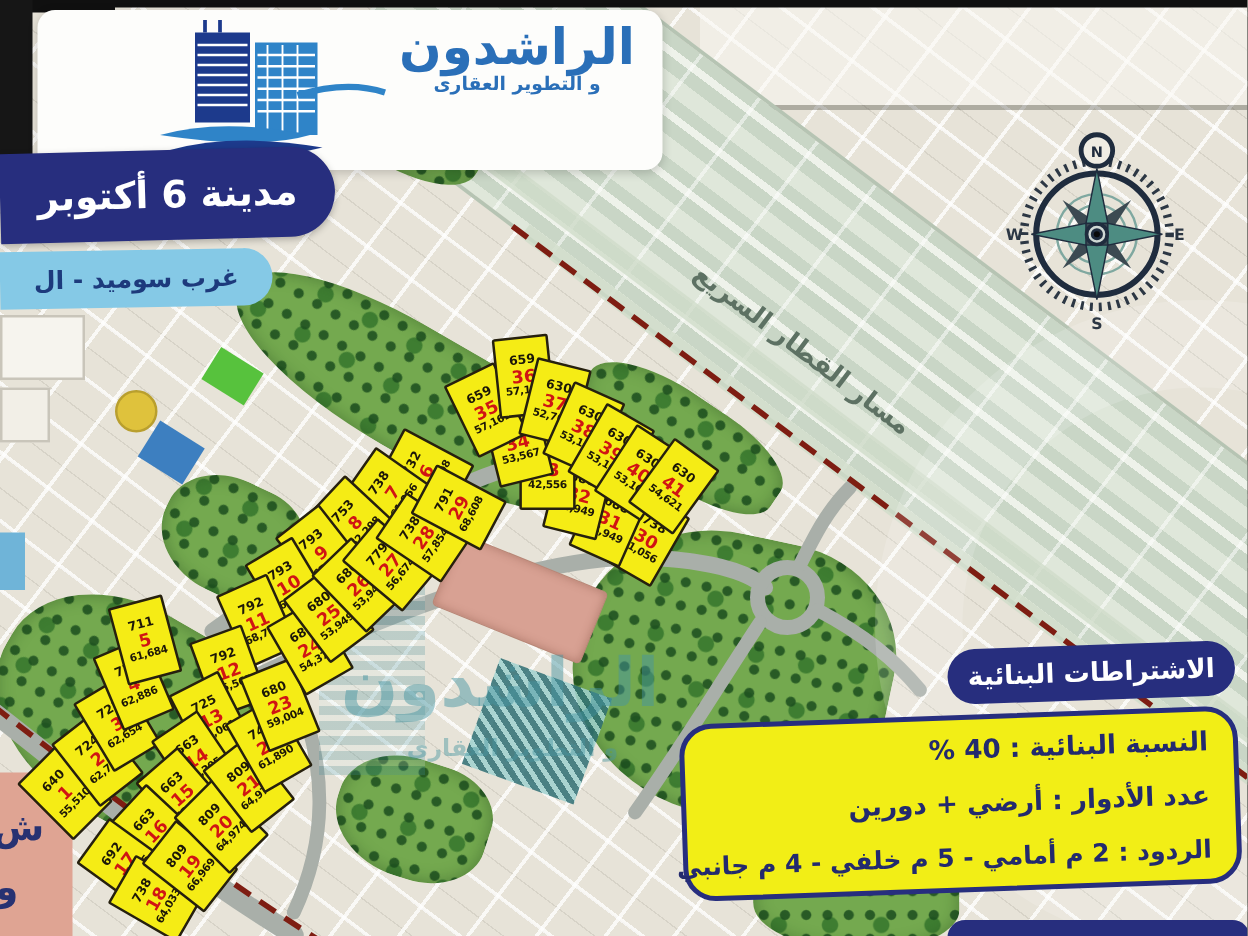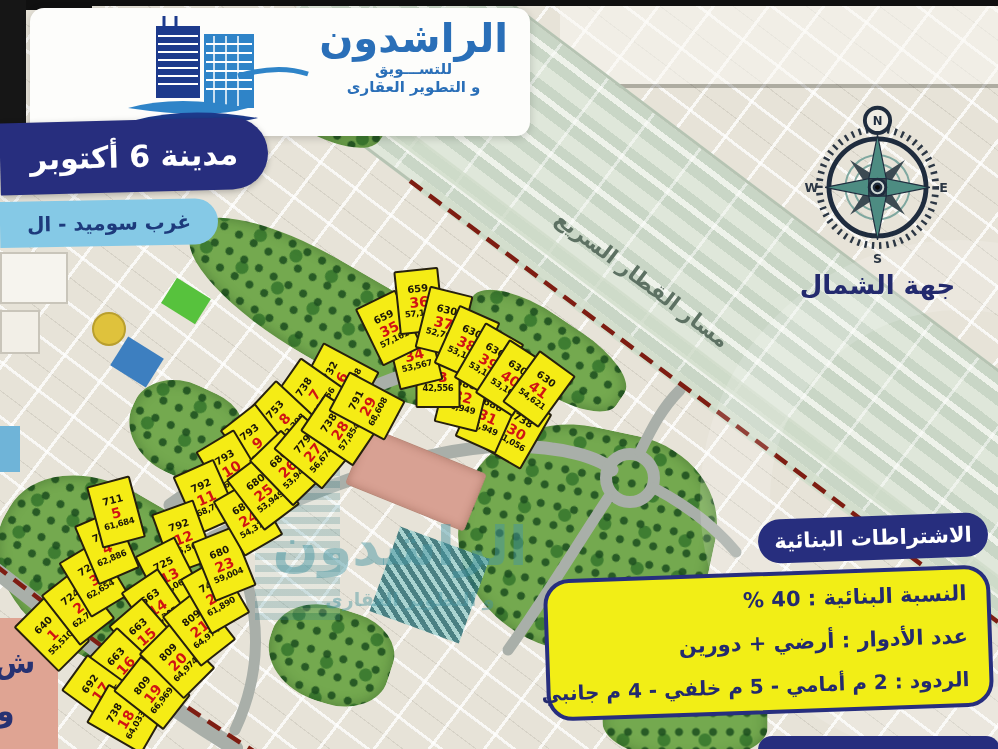--- a/index.html
+++ b/index.html
@@ -401,21 +401,20 @@
         <line x1="96" y1="20" x2="96" y2="90" stroke-width="1.5"></line>
         <line x1="108" y1="20" x2="108" y2="90" stroke-width="1.5"></line>
         <line x1="120" y1="20" x2="120" y2="90" stroke-width="1.5"></line>
       </g>
       <path d="M10,92 Q60,78 130,92 Q90,104 10,92 Z" fill="#2f84c8"></path>
       <path d="M18,104 Q70,90 140,102 Q95,114 18,104 Z" fill="#1d3a8c"></path>
       <path d="M120,60 Q160,48 190,58" stroke="#2f84c8" stroke-width="5" fill="none"></path>
     </svg>
     <div class="logo-text">
       <div class="logo-title">الراشدون</div>
-      <div class="logo-sub1">للتســـويق</div>
       <div class="logo-sub2">و التطوير العقارى</div>
     </div>
   </div>
 
   <div class="abs banner-city">مدينة 6 أكتوبر</div>
   <div class="abs banner-district">غرب سوميد - ال</div>
 
   <div class="abs compass-wrap">
     <svg width="165" height="175" viewBox="-85 -90 170 180">
       <circle cx="0" cy="5" r="60" fill="none" stroke="#2c3744" stroke-width="7" stroke-dasharray="2.5 5"></circle>
@@ -437,21 +436,20 @@
       <circle cx="0" cy="5" r="10" fill="#1f2c3e"></circle>
       <circle cx="0" cy="5" r="6" fill="none" stroke="#cfd8d4" stroke-width="2"></circle>
       <circle cx="0" cy="5" r="2.5" fill="#0a0a0a"></circle>
       <circle cx="0" cy="-64" r="13" fill="#efece3" stroke="#1f2c3e" stroke-width="4"></circle>
       <text x="0" y="-59" text-anchor="middle" font-size="12" font-weight="bold" fill="#1f2c3e">N</text>
       <text x="-68" y="10" text-anchor="middle" font-size="13" font-weight="bold" fill="#2c3744">W</text>
       <text x="68" y="10" text-anchor="middle" font-size="13" font-weight="bold" fill="#2c3744">E</text>
       <text x="0" y="83" text-anchor="middle" font-size="13" font-weight="bold" fill="#2c3744">S</text>
     </svg>
   </div>
-  <div class="abs compass-caption">جهة الشمال</div>
 
   <div class="abs req-title">الاشتراطات البنائية</div>
   <div class="abs req-box">
     <div class="req-line">النسبة البنائية : 40 %</div>
     <div class="req-line">عدد الأدوار :  أرضي + دورين</div>
     <div class="req-line" style="font-size:20px;">الردود : 2 م أمامي - 5 م خلفي - 4 م جانبي</div>
   </div>
   <div class="abs banner-partial"></div>
 
 </div>

